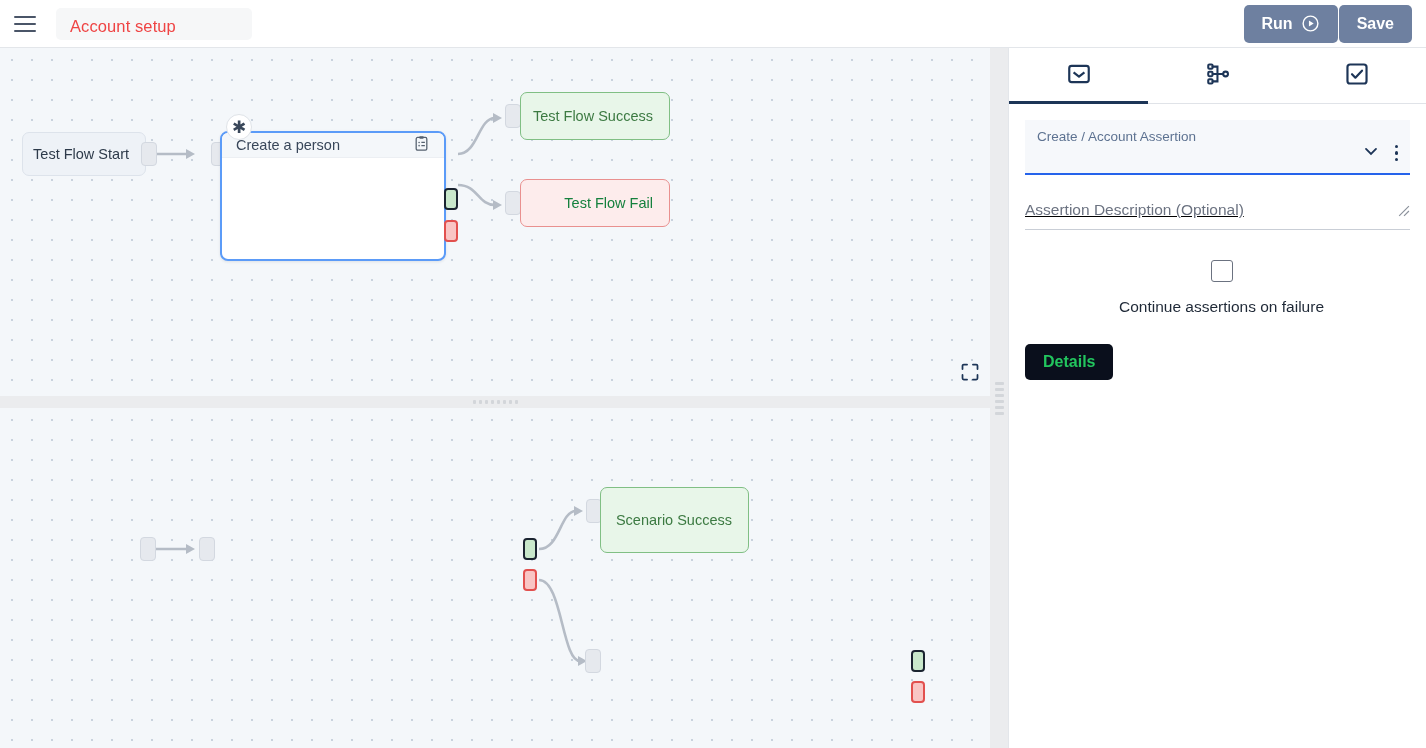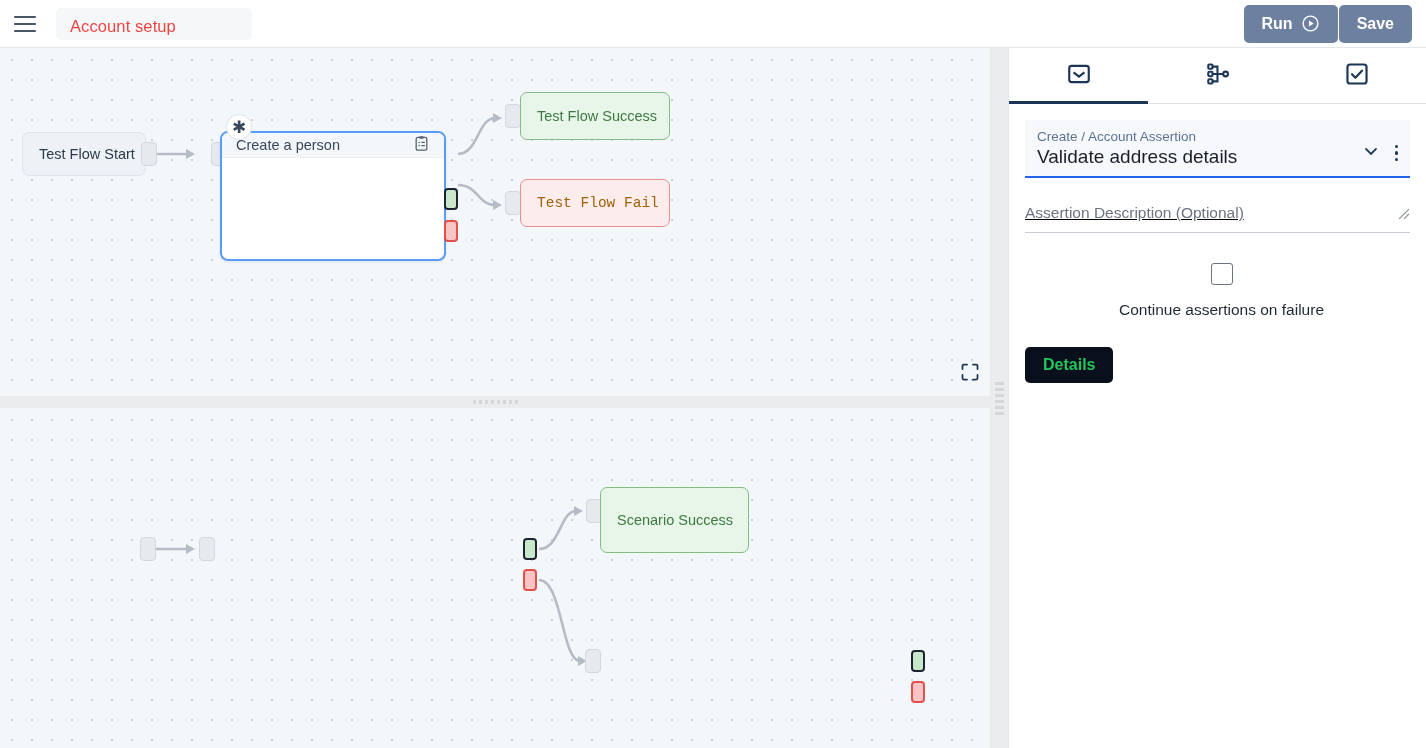--- a/index.html
+++ b/index.html
@@ -67,26 +67,26 @@
     background: #ebecee; cursor: col-resize;
     display: flex; align-items: center; justify-content: center;
   }
   #vdiv .grip { display: flex; flex-direction: column; gap: 3px; }
   #vdiv .grip b { width: 9px; height: 3px; background: #d3d6da; display:block; border-radius:1px; }
 
   
   .node { position: absolute; }
 
   .term {
-    border-radius: 7px; display: flex; align-items: center; justify-content: flex-start;
+    border-radius: 7px; display: flex; align-items: center; justify-content: flex-end;
     font-size: 14.5px; padding: 0 16px; white-space: nowrap;
   }
   .term.start { background: #eef2f7; border: 1px solid #dde3eb; color: #2d3a4a; }
   .term.success { background: #e8f6e9; border: 1px solid #80bf84; color: #3c7a42; }
-  .term.fail { background: #fdecec; border: 1px solid #e9908f; color: #a16207; font-family: Liberation Mono, monospace; }
+  .term.fail { background: #fdecec; border: 1px solid #e9908f; color: #15803d; }
 
   
   .card {
     background: #ffffff; border: 1px solid #dfe3e8; border-radius: 8px;
     box-shadow: 0 1px 3px rgba(30,40,60,.10);
     overflow: hidden;
   }
   .card.sel { border: 2px solid #5b9bf8; }
   .card-head {
     background: #f4f7fa; height: 25px; display: flex; align-items: center;
@@ -321,21 +321,20 @@
           <rect x="3.2" y="3.2" width="17.6" height="17.6" rx="2.4"></rect>
           <path d="M7.4 12.2l3.1 3.2 6.1-6.5" stroke-linecap="round"></path>
         </svg>
       </span>
     </div>
   </div>
 
   <div class="sel-field">
     <div>
       <div class="sel-label">Create / Account Assertion</div>
-      <div class="sel-value">Validate address details</div>
     </div>
     <div class="sel-actions">
       <span>
         <svg width="20" height="20" viewBox="0 0 24 24" fill="none" stroke="#1d3557" stroke-width="2.2" stroke-linecap="round">
             <path d="M6 9.5l6 6 6-6"></path>
           </svg>
       </span>
       <span class="kebab">
           <i></i>
           <i></i>

